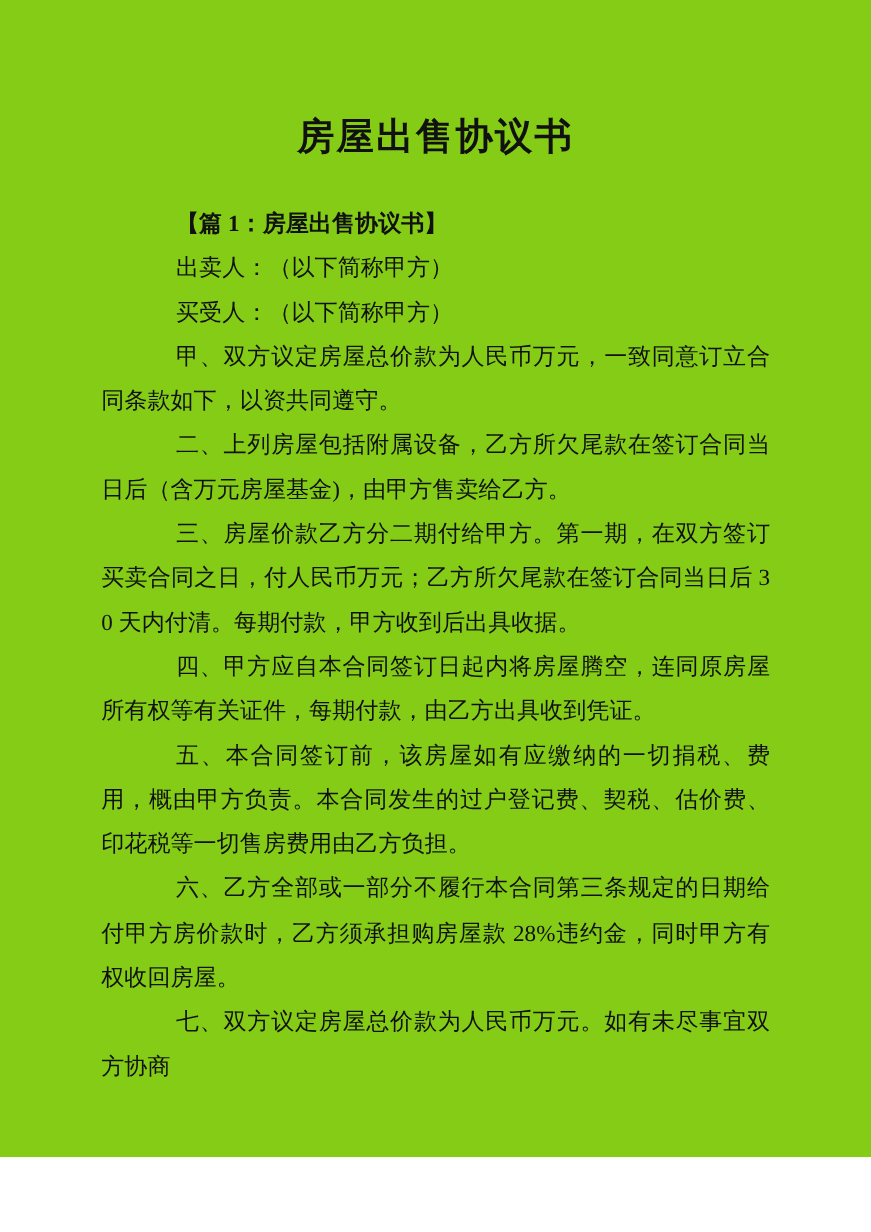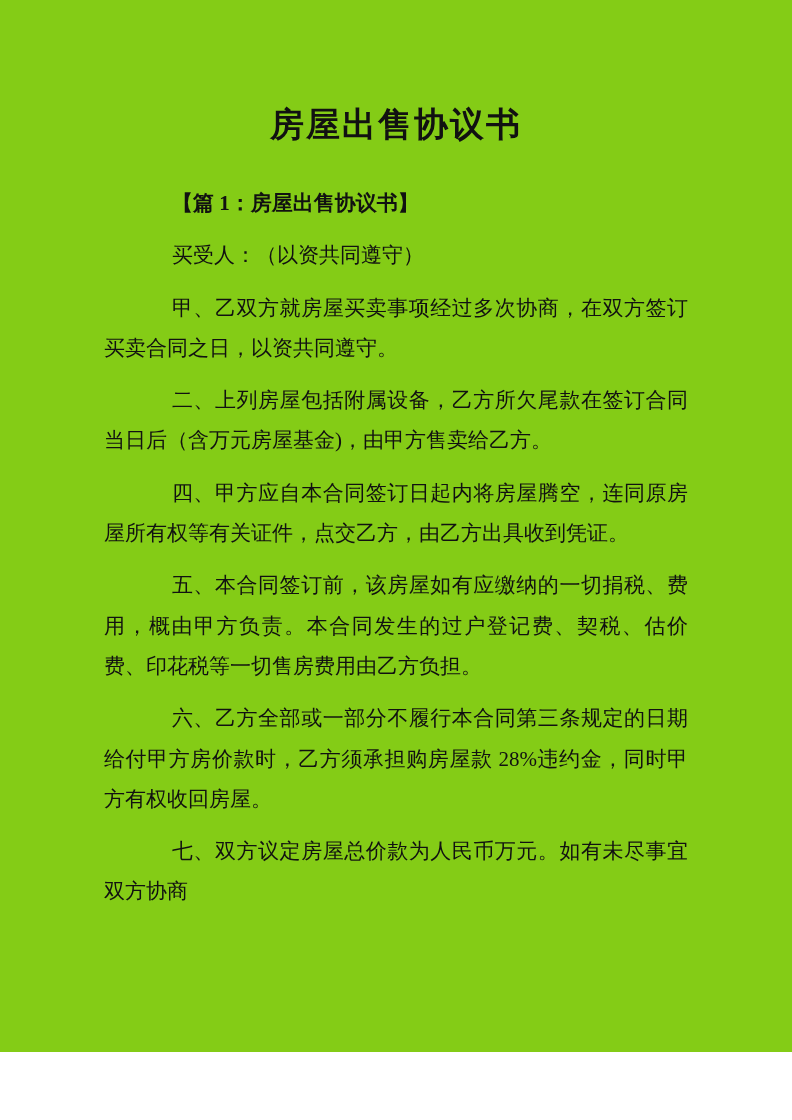--- a/index.html
+++ b/index.html
@@ -21,50 +21,52 @@
   }
   .doc-title {
     margin: 0 0 36px 0;
     font-size: 34px;
     line-height: 44px;
     font-weight: bold;
     text-align: center;
     letter-spacing: 2px;
   }
   .doc-body p {
-    margin: 12px;
+    margin: 0;
     font-size: 21px;
     line-height: 40.3px;
     text-indent: 68px;
     text-align: justify;
     word-break: break-all;
   }
   .section-heading {
     font-weight: bold;
   }
 </style>
 </head>
 <body>
 
 <div class="page">
   <h1 class="doc-title">房屋出售协议书</h1>
 
   <div class="doc-body">
     <p class="section-heading">【篇 1：房屋出售协议书】</p>
 
+    <p>出卖人：（以下简称甲方）</p>
 
-    <p>买受人：（以资共同遵守）</p>
+    <p>买受人：（以下简称甲方）</p>
 
-    <p>甲、乙双方就房屋买卖事项经过多次协商，在双方签订买卖合同之日，以资共同遵守。</p>
+    <p>甲、双方议定房屋总价款为人民币万元，一致同意订立合同条款如下，以资共同遵守。</p>
 
 
     <p>二、上列房屋包括附属设备，乙方所欠尾款在签订合同当日后（含万元房屋基金)，由甲方售卖给乙方。</p>
 
+    <p>三、房屋价款乙方分二期付给甲方。第一期，在双方签订买卖合同之日，付人民币万元；乙方所欠尾款在签订合同当日后 30 天内付清。每期付款，甲方收到后出具收据。</p>
 
-    <p>四、甲方应自本合同签订日起内将房屋腾空，连同原房屋所有权等有关证件，点交乙方，由乙方出具收到凭证。</p>
+    <p>四、甲方应自本合同签订日起内将房屋腾空，连同原房屋所有权等有关证件，每期付款，由乙方出具收到凭证。</p>
 
     <p>五、本合同签订前，该房屋如有应缴纳的一切捐税、费用，概由甲方负责。本合同发生的过户登记费、契税、估价费、印花税等一切售房费用由乙方负担。</p>
 
     <p>六、乙方全部或一部分不履行本合同第三条规定的日期给付甲方房价款时，乙方须承担购房屋款 28%违约金，同时甲方有权收回房屋。</p>
 
     <p>七、双方议定房屋总价款为人民币万元。如有未尽事宜双方协商</p>
   </div>
 </div>
 
 </body></html>

